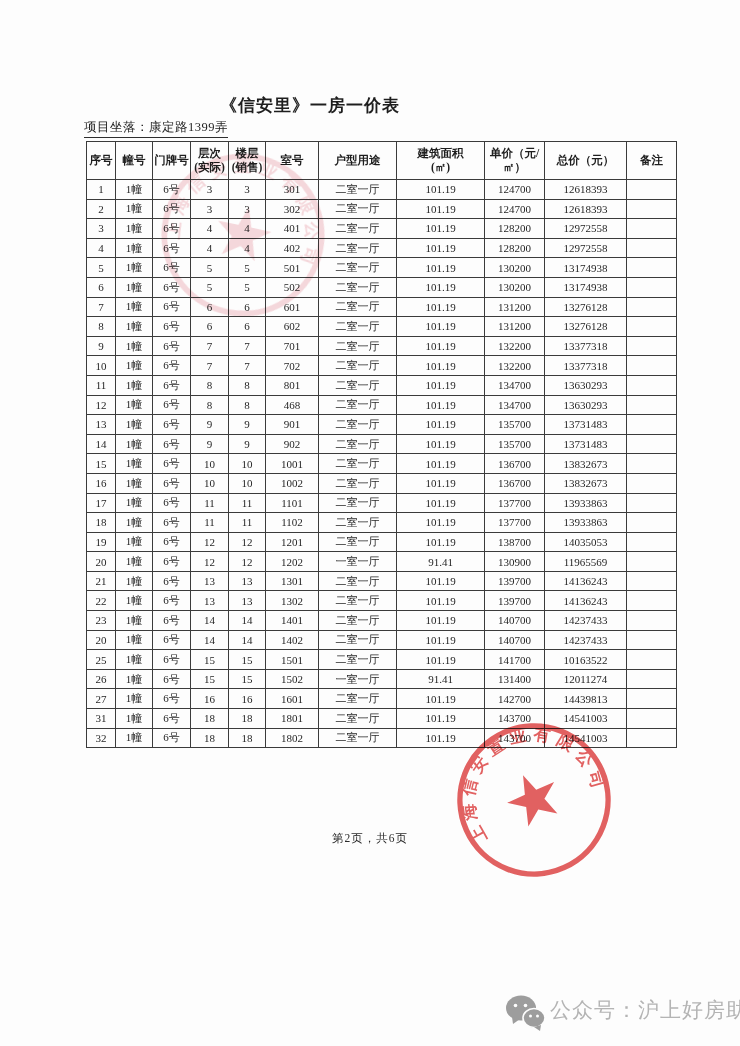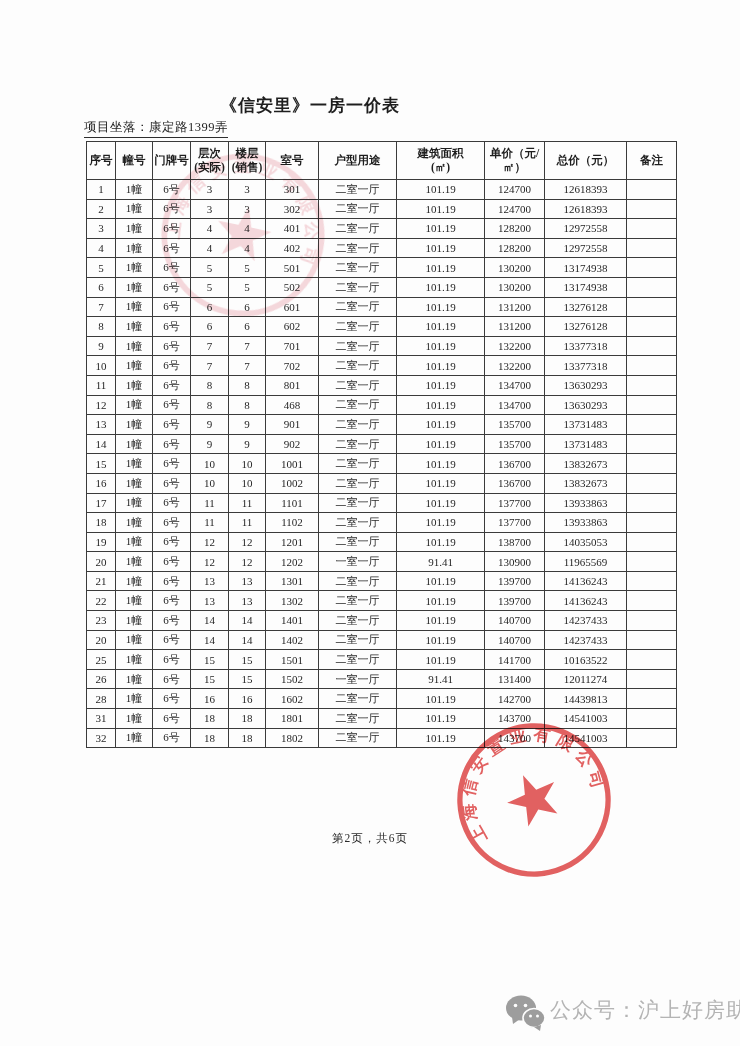--- a/index.html
+++ b/index.html
@@ -437,26 +437,26 @@
         <td>15</td>
         <td>15</td>
         <td>1502</td>
         <td>一室一厅</td>
         <td>91.41</td>
         <td>131400</td>
         <td>12011274</td>
         <td></td>
       </tr>
       <tr>
-        <td>28</td>
+        <td>27</td>
         <td>1幢</td>
         <td>6号</td>
         <td>16</td>
         <td>16</td>
-        <td>1602</td>
+        <td>1601</td>
         <td>二室一厅</td>
         <td>101.19</td>
         <td>142700</td>
         <td>14439813</td>
         <td></td>
       </tr>
       <tr>
         <td>31</td>
         <td>1幢</td>
         <td>6号</td>

